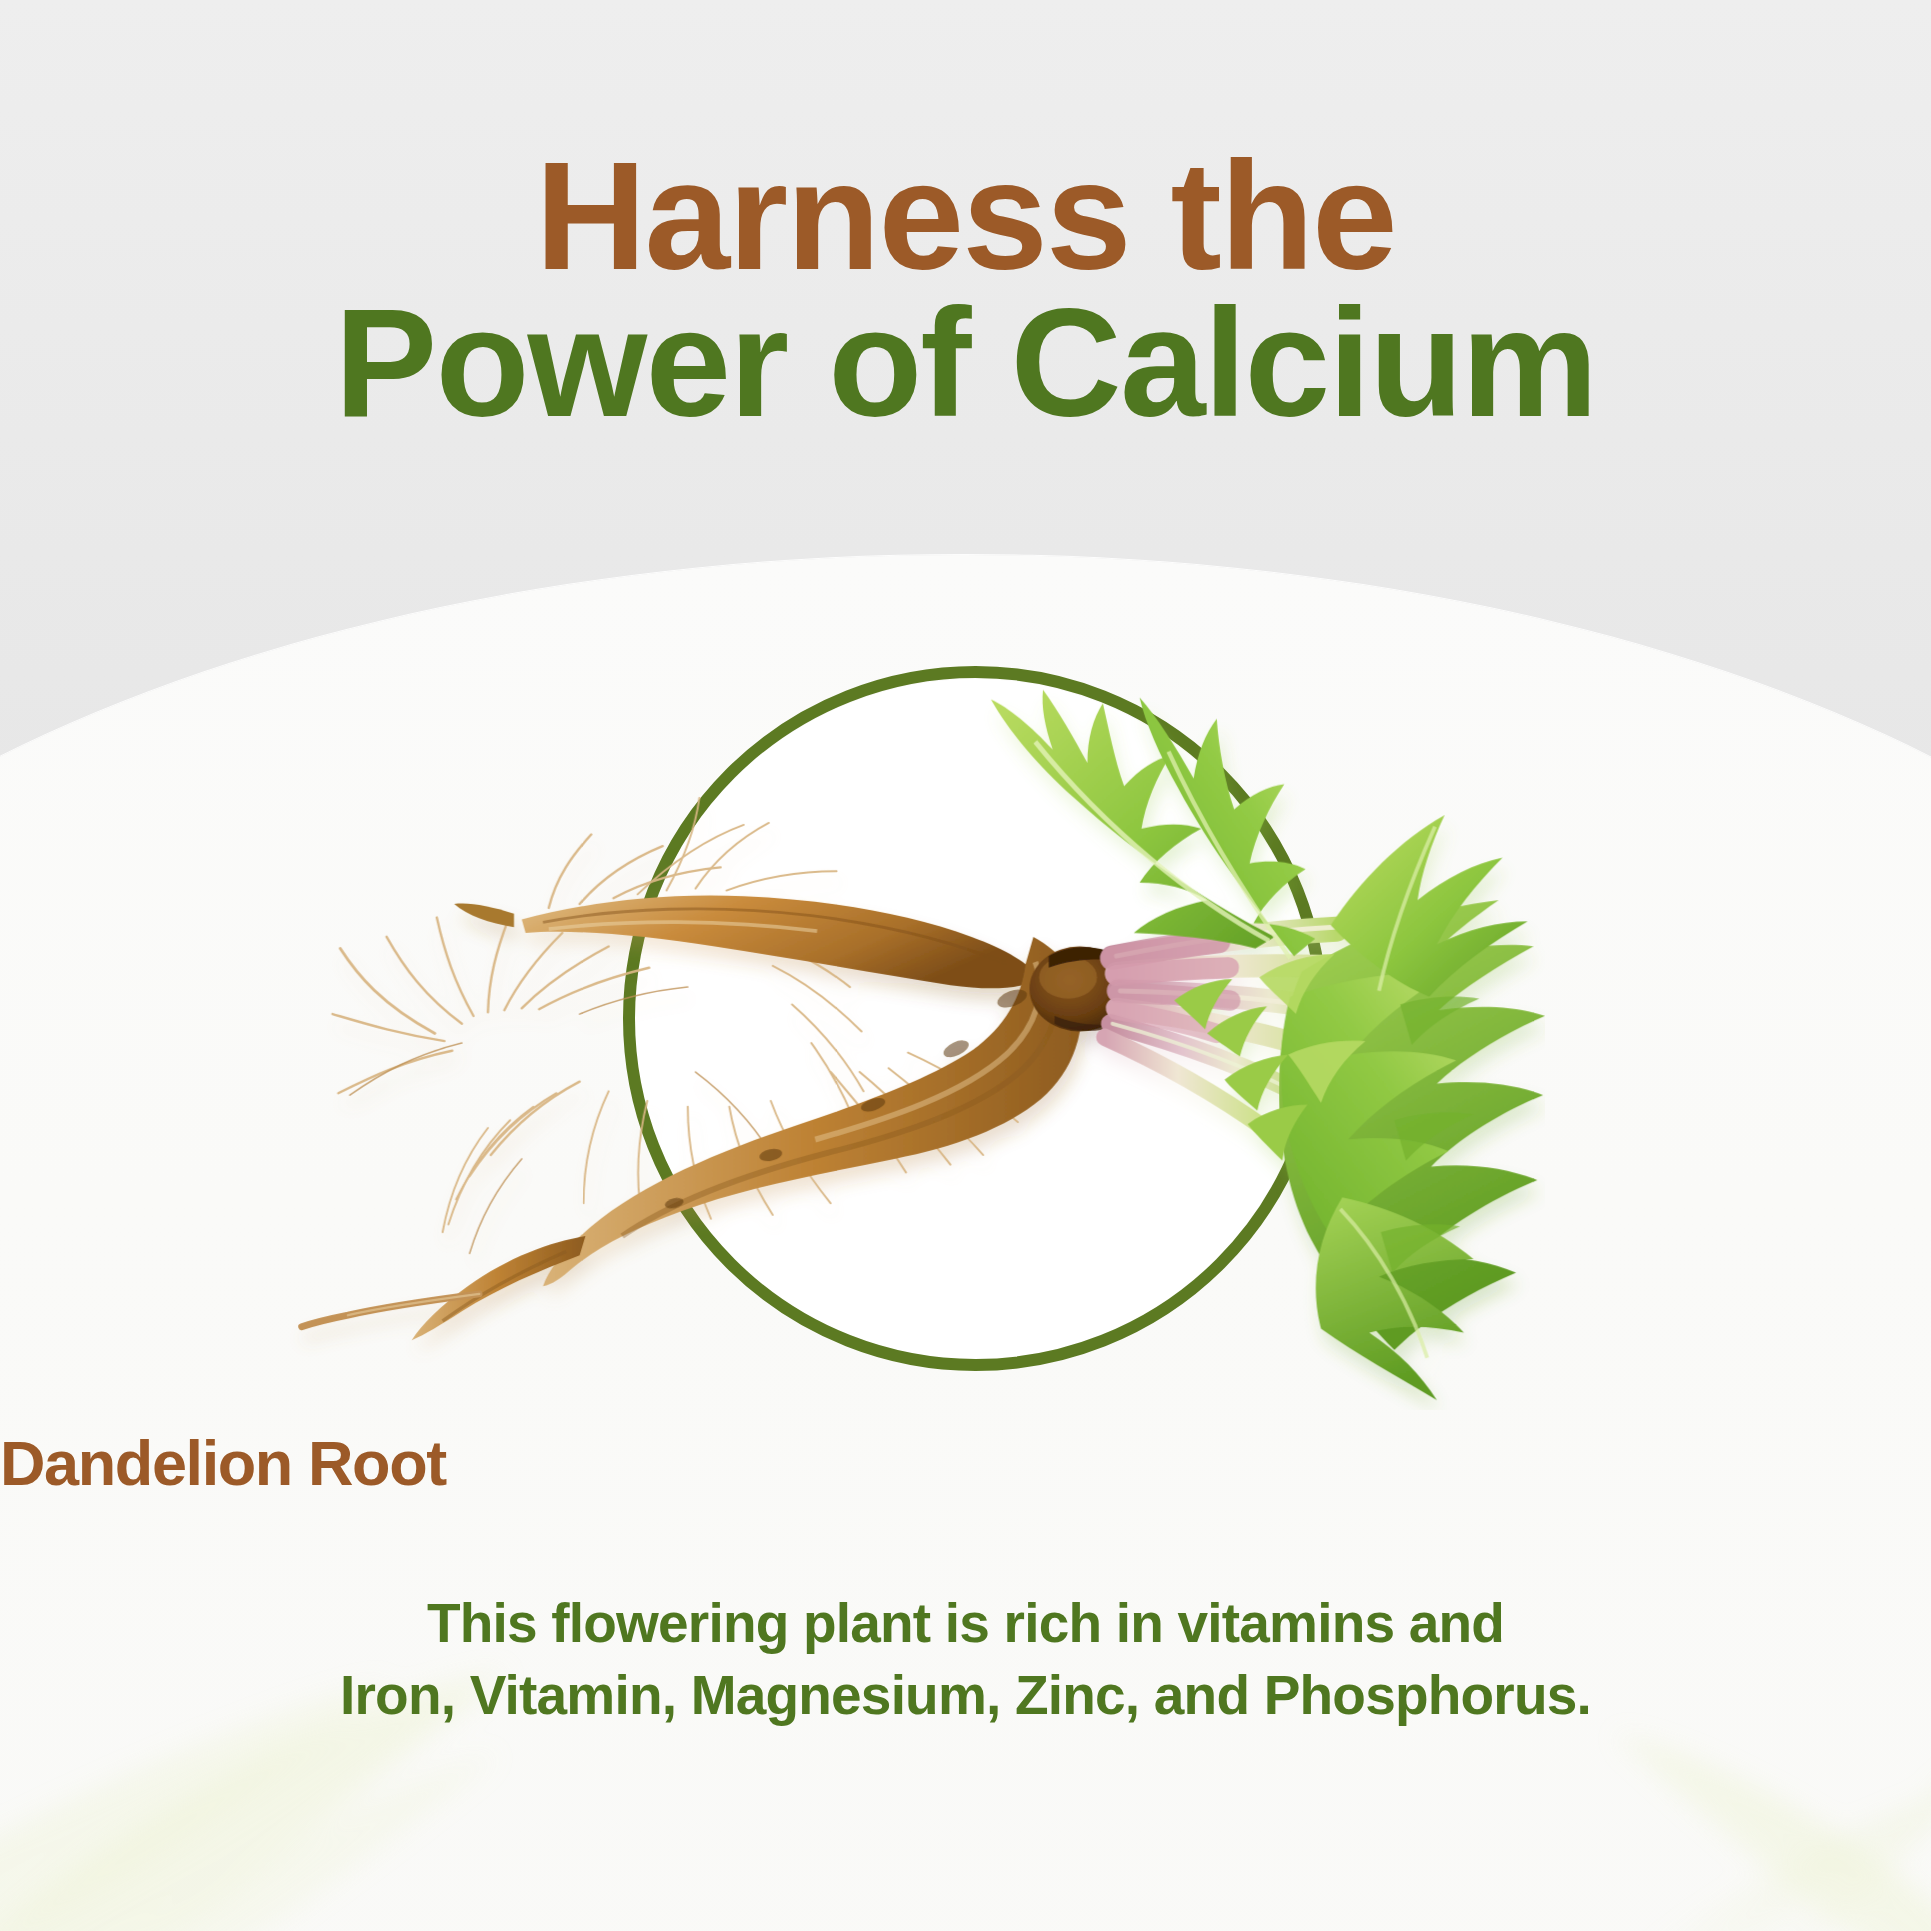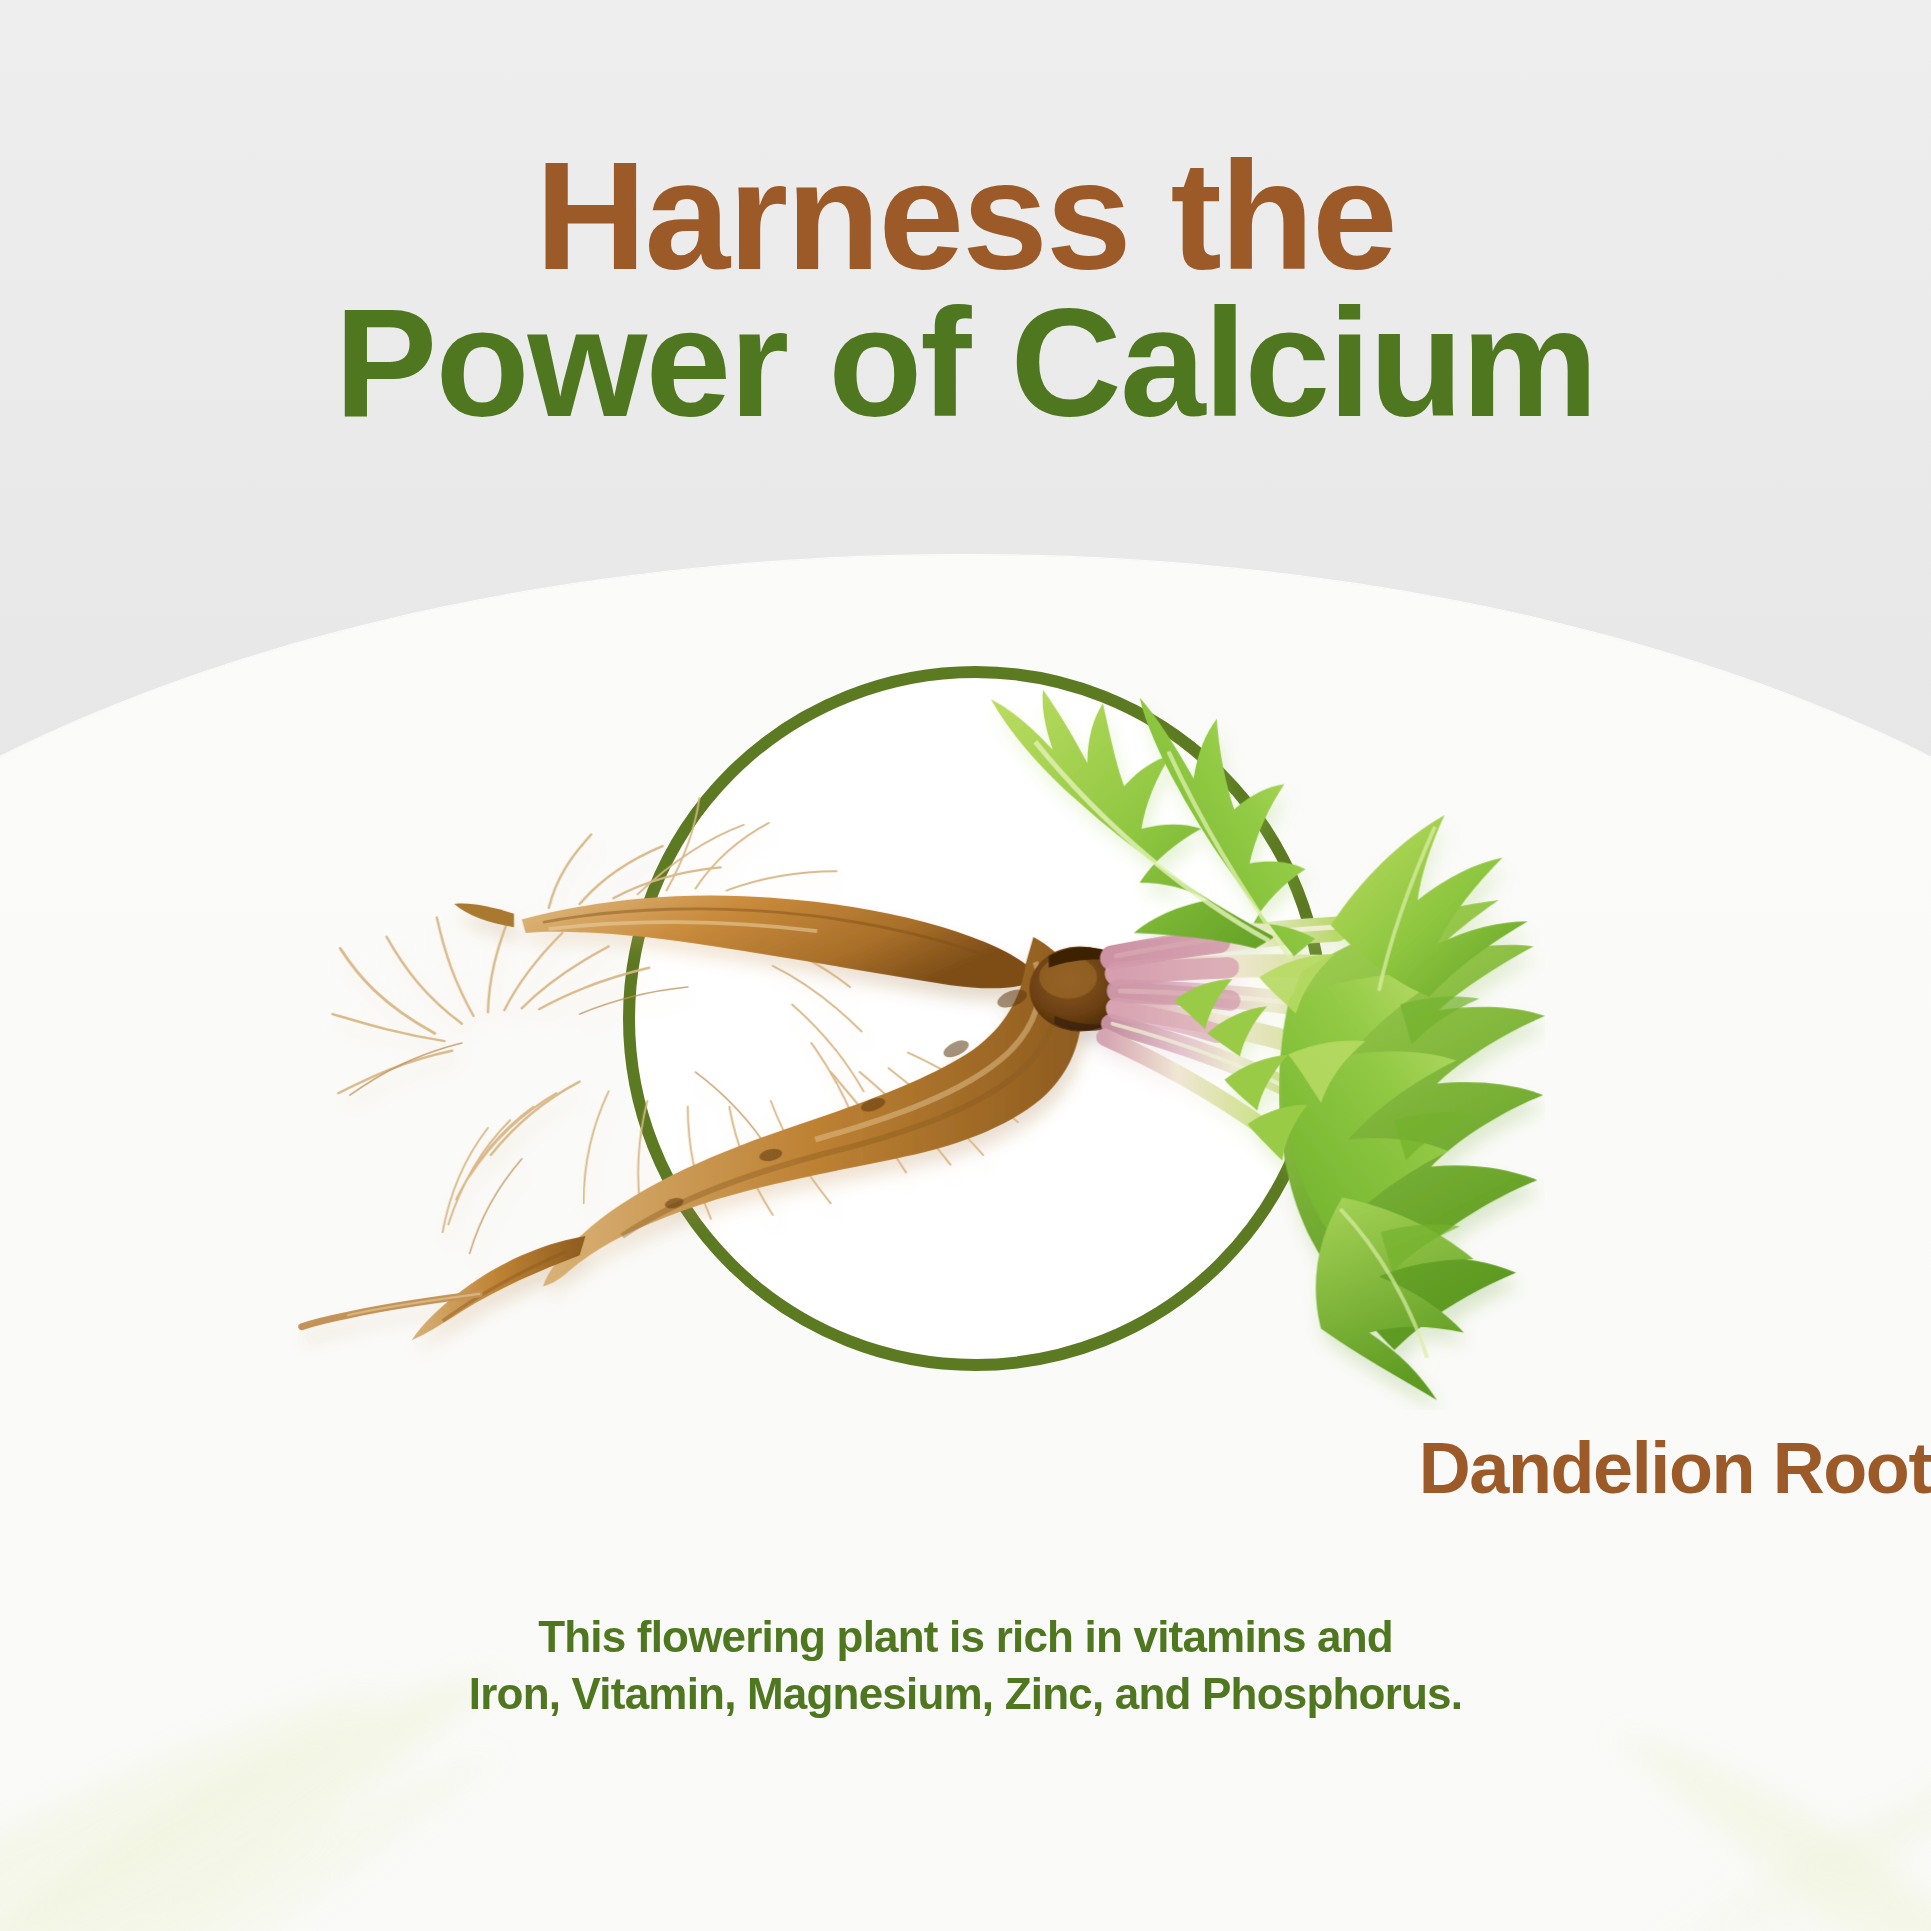--- a/index.html
+++ b/index.html
@@ -86,38 +86,37 @@
     left:290px; top:618px;
     width:1255px; height:792px;
     z-index:3;
   }
   .plant-stage svg { display:block; width:100%; height:100%; }
 
   
   .caption-title {
     position:absolute;
     left:0; right:0; top:1427px;
-    text-align:right;
-    font-size:72px;
+    text-align:left;
+    font-size:63px;
     font-weight:bold;
     letter-spacing:-1.4px;
     color:#9C5A28;
     z-index:6;
   }
   .caption-body {
     position:absolute;
     left:135px; right:135px; top:1588px;
     text-align:center;
-    font-size:44px;
+    font-size:55px;
     font-weight:bold;
     line-height:1.30;
     letter-spacing:-0.8px;
     color:#4F7720;
     z-index:6;
-    margin-top:20px;
   }
   .caption-body .ln { display:block; }
 
   
   .leaf-wash { position:absolute; z-index:1; pointer-events:none; opacity:.55; }
   .leaf-wash svg { display:block; }
   #leafL { left:-39px; bottom:-58px; width:734px; height:406px; }
   #leafR { right:-58px; bottom:-58px; width:676px; height:386px; }
 </style>
 </head>

